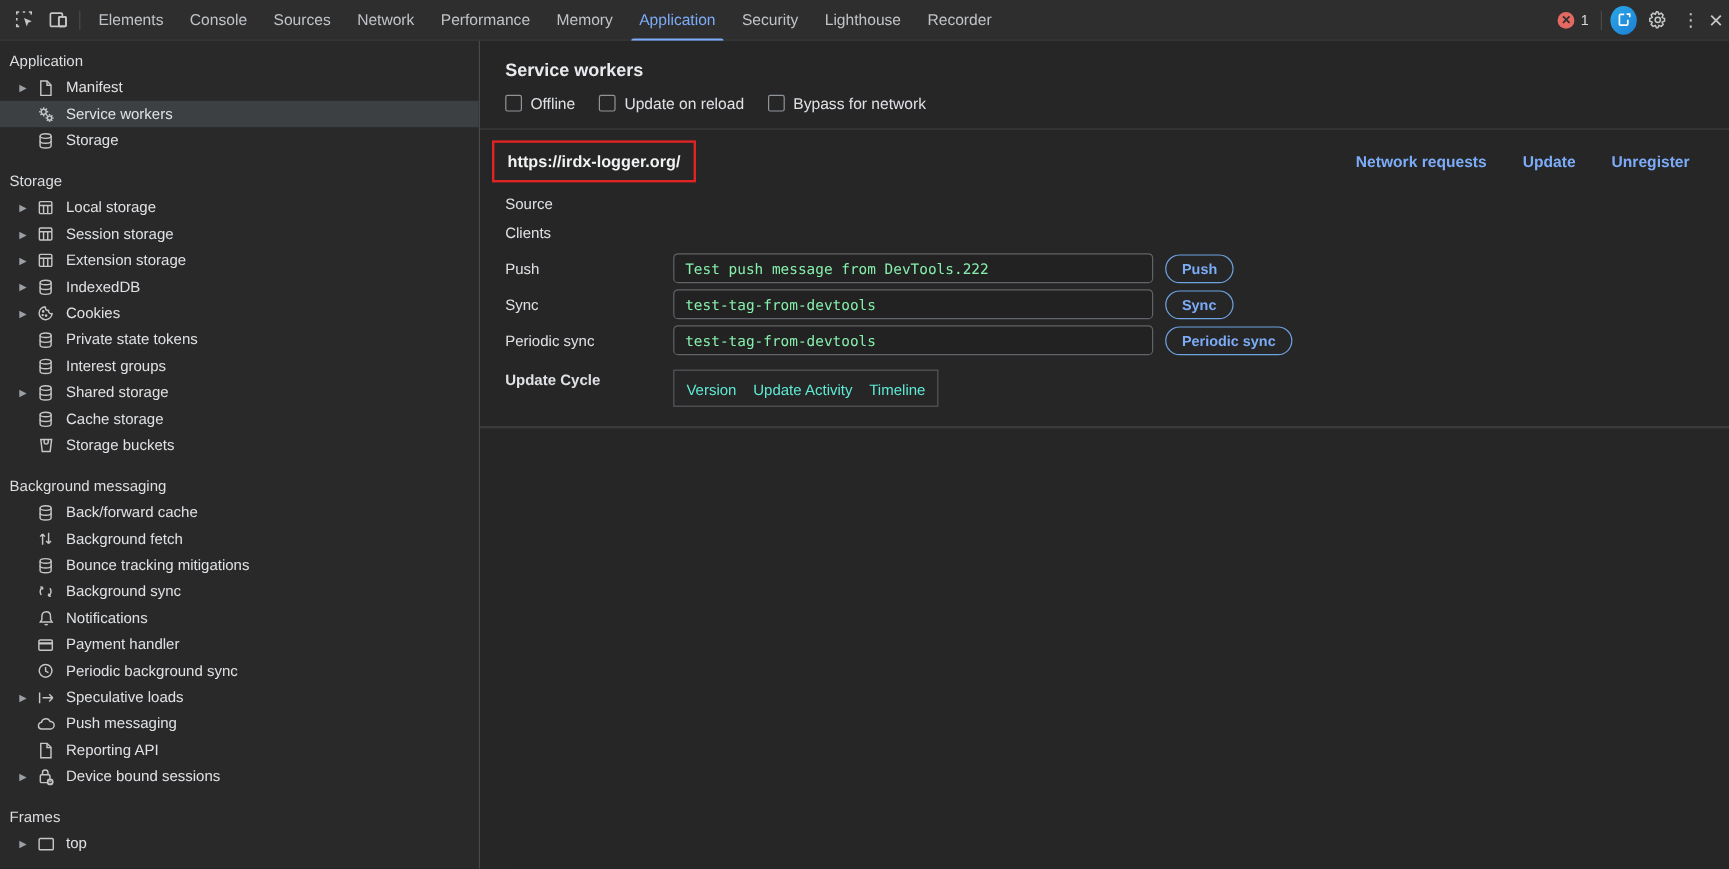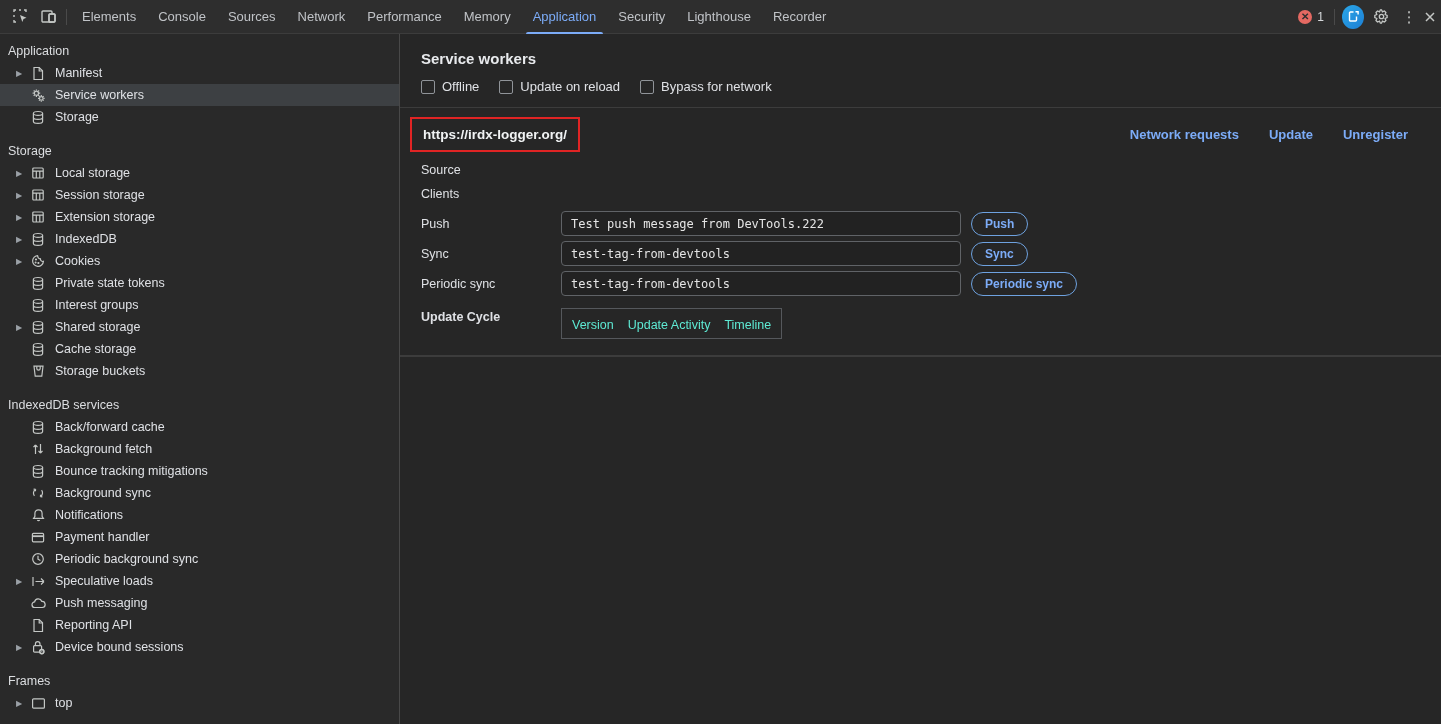--- a/index.html
+++ b/index.html
@@ -64,21 +64,21 @@
   .side-row.selected { background:#3d4043; }
   .arrow-slot { width:14px; flex:0 0 14px; color:#9aa0a6; font-size:8px; display:flex; align-items:center; }
   .icon-slot { width:16px; height:16px; flex:0 0 16px; margin-right:9px; display:flex; align-items:center; justify-content:center; color:#c4c7c5; }
   .icon-slot svg { display:block; }
 
   
   .panel { flex:1 1 auto; background:#262626; overflow:hidden; position:relative; }
   .panel-pad { padding:0 21px; }
   .sw-title { font-size:15px; font-weight:bold; color:#e8eaed; padding:16px 0 12px; }
   .cb-row { display:flex; align-items:center; gap:20px; padding-bottom:13px; }
-  .cb-item { display:flex; align-items:flex-end; gap:7px; cursor:pointer; color:#dfe1e5; font-size:13px; }
+  .cb-item { display:flex; align-items:flex-start; gap:7px; cursor:pointer; color:#dfe1e5; font-size:13px; }
   .cb-box { width:14px; height:14px; border:1px solid #909499; border-radius:2px; background:transparent; flex:0 0 auto; }
   .hsep { height:1px; background:#3c3c3c; }
 
   
   .worker-head { display:flex; align-items:center; justify-content:space-between; padding:9px 0 6px; }
   .origin-box {
     border:2px solid #e02424; padding:8px 11px; font-weight:bold; font-size:13.5px; color:#f1f3f4;
     margin-left:-11px;
   }
   .actions { display:flex; align-items:center; gap:30px; padding-right:12px; }
@@ -91,21 +91,21 @@
   .status-radio {
     width:11px; height:11px; border:1.5px solid #9aa0a6; border-radius:50%; margin-right:7px; flex:0 0 auto;
   }
   .status-version { color:#e8eaed; margin-right:5px; }
   .status-state { color:#e8eaed; border:2px solid #e02424; padding:2px 5px 3px; margin-right:9px; }
   .status-received { color:#868a8e; }
 
   .io-row { margin:5px 0 4px; }
   .io-input {
     width:400px; height:25px; background:#222; border:1px solid #606367; border-radius:4px;
-    color:#e5e5e5; font-family:"DejaVu Sans Mono", monospace; font-size:12px; padding:0 9px; outline:none;
+    color:#86efac; font-family:"DejaVu Sans Mono", monospace; font-size:12px; padding:0 9px; outline:none;
   }
   .io-btn {
     margin-left:10px; background:transparent; border:1px solid #6ea2e0; border-radius:12px;
     color:#7cacf8; font-weight:bold; font-size:12px; padding:4px 13px; cursor:pointer;
     font-family:"Liberation Sans", sans-serif; white-space:nowrap;
   }
   .uc-row { align-items:flex-start; margin-top:12px; }
   .uc-row .grid-label { font-weight:bold; padding-top:2px; }
   .uc-table {
     border:1px solid #55585c; min-width:216px; height:31px; display:flex; align-items:flex-end;
@@ -325,21 +325,21 @@
             <span class="icon-slot">
               <svg width="13" height="14" viewBox="0 0 13 14" fill="none" stroke="#c4c7c5" stroke-width="1.2">
                 <path d="M2 2.2 h9 l-1.2 10 H3.2 Z"></path>
                 <path d="M4.8 2.2 v2.2 a1.7 1.7 0 0 0 3.4 0 V2.2"></path>
               </svg>
             </span>
             <span>Storage buckets</span>
           </div>
         </div>
         <div class="side-section">
-          <div class="side-title">IndexedDB services</div>
+          <div class="side-title">Background messaging</div>
           <div class="side-row">
             <span class="arrow-slot"></span>
             <span class="icon-slot">
               <svg width="14" height="15" viewBox="0 0 14 15" fill="none" stroke="#c4c7c5" stroke-width="1.2">
                 <ellipse cx="7" cy="3.4" rx="4.6" ry="1.9"></ellipse>
                 <path d="M2.4 3.4 V11.4 a4.6 1.9 0 0 0 9.2 0 V3.4"></path>
                 <path d="M2.4 7.4 a4.6 1.9 0 0 0 9.2 0"></path>
               </svg>
             </span>
             <span>Back/forward cache</span>

